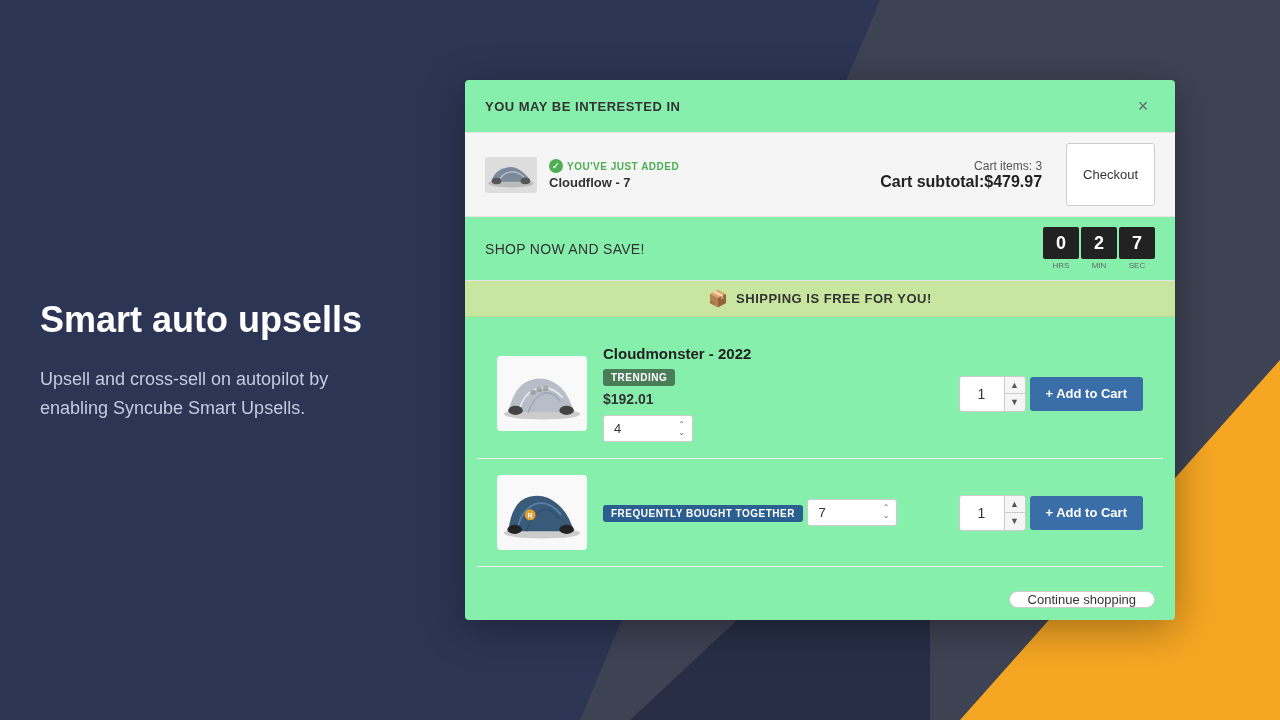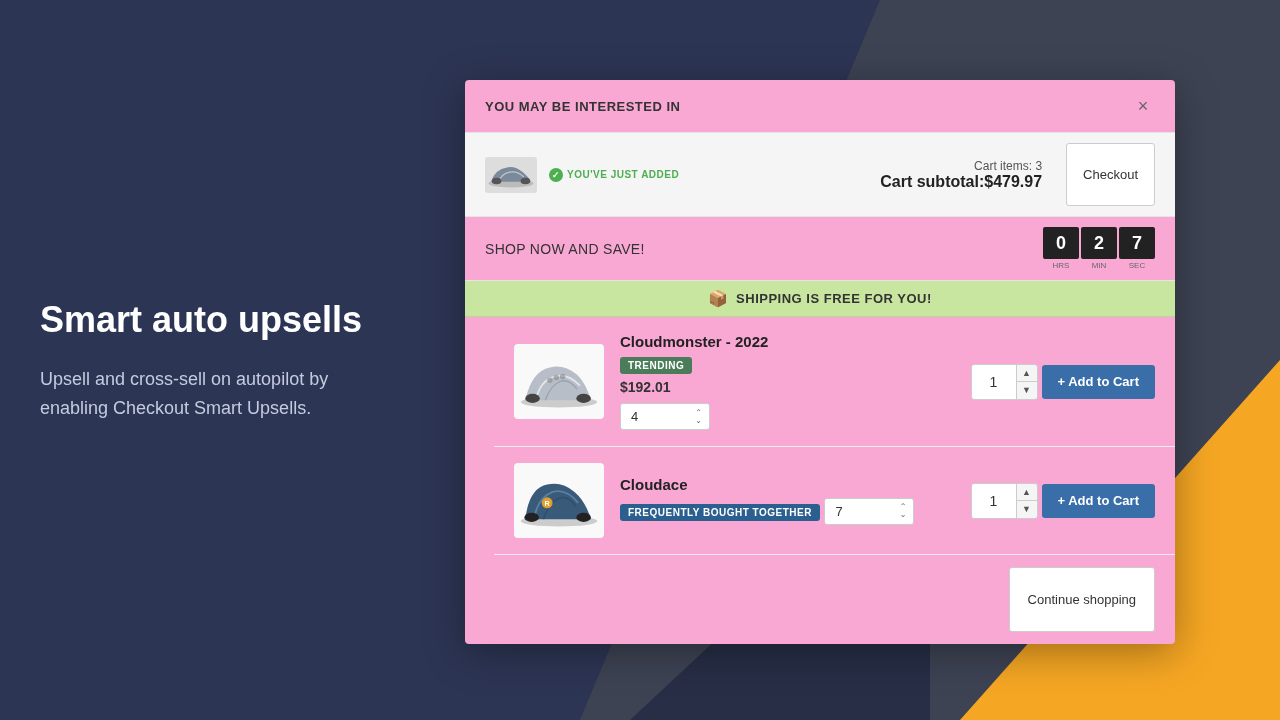--- a/index.html
+++ b/index.html
@@ -80,21 +80,21 @@
     .left-panel p.second {
       margin-bottom: 0;
     }
 
     
     .modal-overlay {
       position: absolute;
       left: 465px;
       top: 80px;
       width: 710px;
-      background: #f9a8d4;
+      background: #86efac;
       border-radius: 4px;
       box-shadow: 0 8px 40px rgba(0,0,0,0.35);
       overflow: hidden;
     }
 
     .modal-header {
       display: flex;
       align-items: center;
       justify-content: space-between;
       padding: 14px 20px;
@@ -258,22 +258,21 @@
       font-weight: 700;
       color: #333;
       letter-spacing: 0.5px;
     }
     .truck-icon {
       font-size: 16px;
     }
 
     
     .products-list {
-      padding: 0;
-      margin-left: 29px;
+      padding: 12px;
     }
 
     .product-item {
       display: flex;
       align-items: center;
       padding: 16px 20px;
       border-bottom: 1px solid #eee;
       gap: 16px;
     }
     .product-img {
@@ -408,40 +407,40 @@
 
     
     .modal-footer {
       padding: 12px 20px;
       display: flex;
       justify-content: flex-end;
     }
     .continue-btn {
       background: white;
       border: 1px solid #ccc;
-      border-radius: 3px;
-      padding: 24px 18px;
+      border-radius: 14px;
+      padding: 0 18px;
       font-size: 13px;
       color: #333;
       cursor: pointer;
     }
   </style>
 </head>
 <body>
 
 <div class="bg-wrapper">
   <div class="bg-dark"></div>
   <div class="bg-triangle-gray"></div>
   <div class="bg-triangle-yellow"></div>
   <div class="bg-triangle-dark"></div>
 </div>
 
 <div class="left-panel">
   <h1>Smart auto upsells</h1>
-  <p>Upsell and cross-sell on autopilot by enabling Checkout Smart Upsells.</p>
+  <p>Upsell and cross-sell on autopilot by enabling Syncube Smart Upsells.</p>
 </div>
 
 <div class="modal-overlay">
 
   <div class="modal-header">
     <span class="modal-title">YOU MAY BE INTERESTED IN</span>
     <button class="close-btn">×</button>
   </div>
 
   <div class="cart-bar">
@@ -453,20 +452,21 @@
         <path d="M15 26 Q18 16 28 14 Q38 12 46 20" stroke="#fff" stroke-width="1.5" fill="none" opacity="0.5"></path>
         <ellipse cx="12" cy="25" rx="6" ry="4" fill="#555"></ellipse>
         <ellipse cx="48" cy="25" rx="6" ry="4" fill="#555"></ellipse>
       </svg>
     </div>
     <div class="cart-added-info">
       <div class="cart-added-label">
         <div class="check-circle">✓</div>
         <span>YOU'VE JUST ADDED</span>
       </div>
+      <div class="cart-product-name">Cloudflow - 7</div>
     </div>
     <div class="cart-summary">
       <div class="cart-items">Cart items: 3</div>
       <div class="cart-subtotal">
         <span>Cart subtotal:</span><span>$479.97</span>
       </div>
     </div>
     <button class="checkout-btn">Checkout</button>
   </div>
 
@@ -543,21 +543,20 @@
           <path d="M18 48 Q22 26 38 20 Q53 16 66 32" stroke="#6a9abf" stroke-width="2" fill="none" opacity="0.6"></path>
           <path d="M28 50 Q33 34 43 28 Q53 22 64 36" stroke="#2a4a6a" stroke-width="1.5" fill="none" opacity="0.7"></path>
           <ellipse cx="15" cy="48" rx="8" ry="5" fill="#222"></ellipse>
           <ellipse cx="72" cy="48" rx="8" ry="5" fill="#222"></ellipse>
 
           <circle cx="32" cy="32" r="6" fill="#f5a623" opacity="0.9"></circle>
           <text x="29" y="36" font-size="8" fill="white" font-weight="bold">R</text>
         </svg>
       </div>
       <div class="product-details">
-        <div class="product-name">Cloudace</div>
         <div class="product-badge badge-fbt">FREQUENTLY BOUGHT TOGETHER</div>
         <div class="select-wrapper">
           <select class="product-select">
             <option>7</option>
             <option>6</option>
             <option>8</option>
             <option>9</option>
           </select>
         </div>
       </div>

